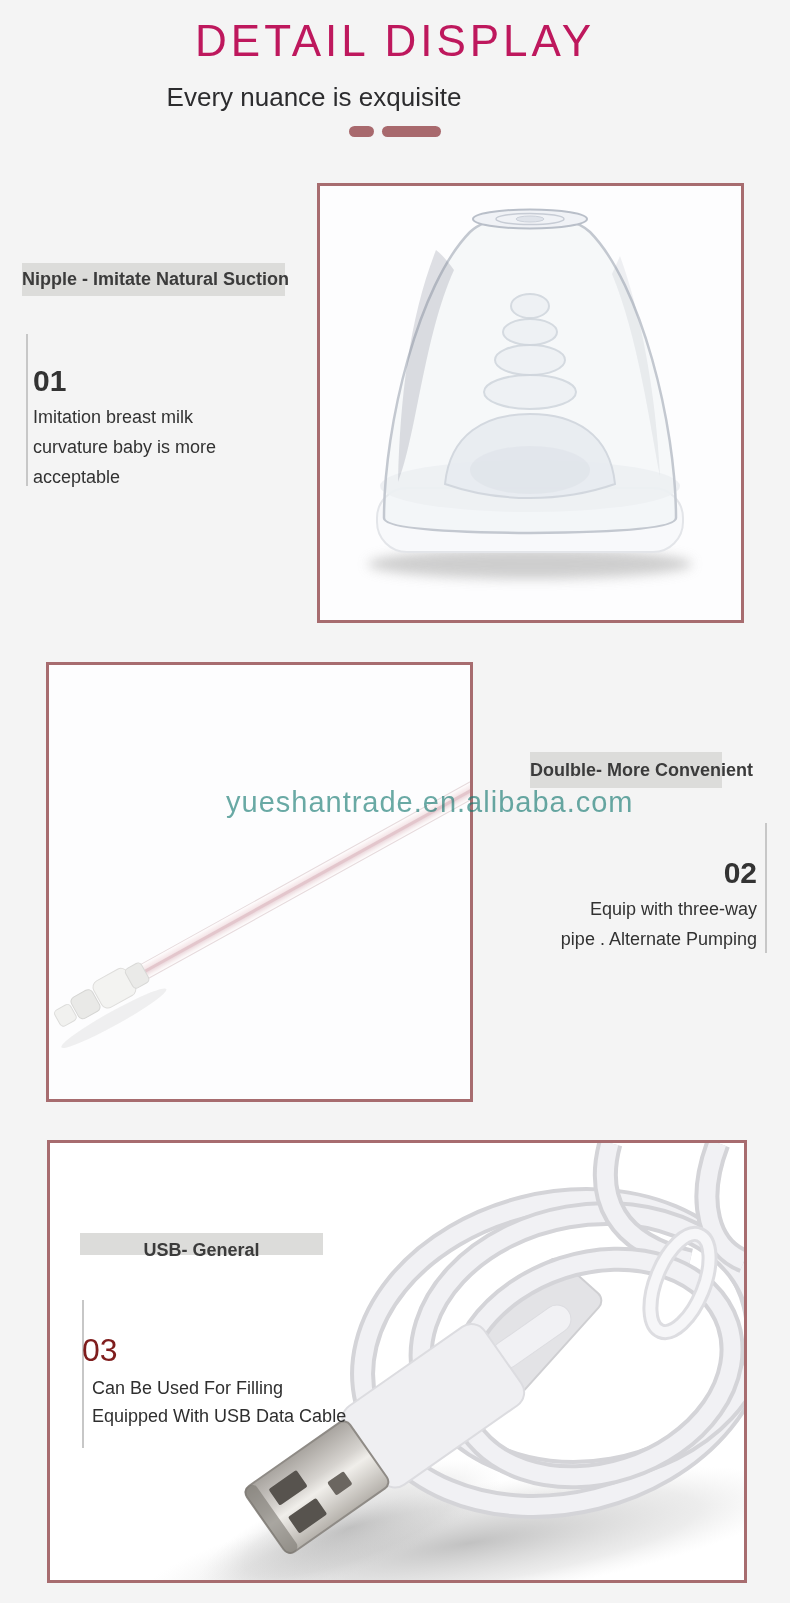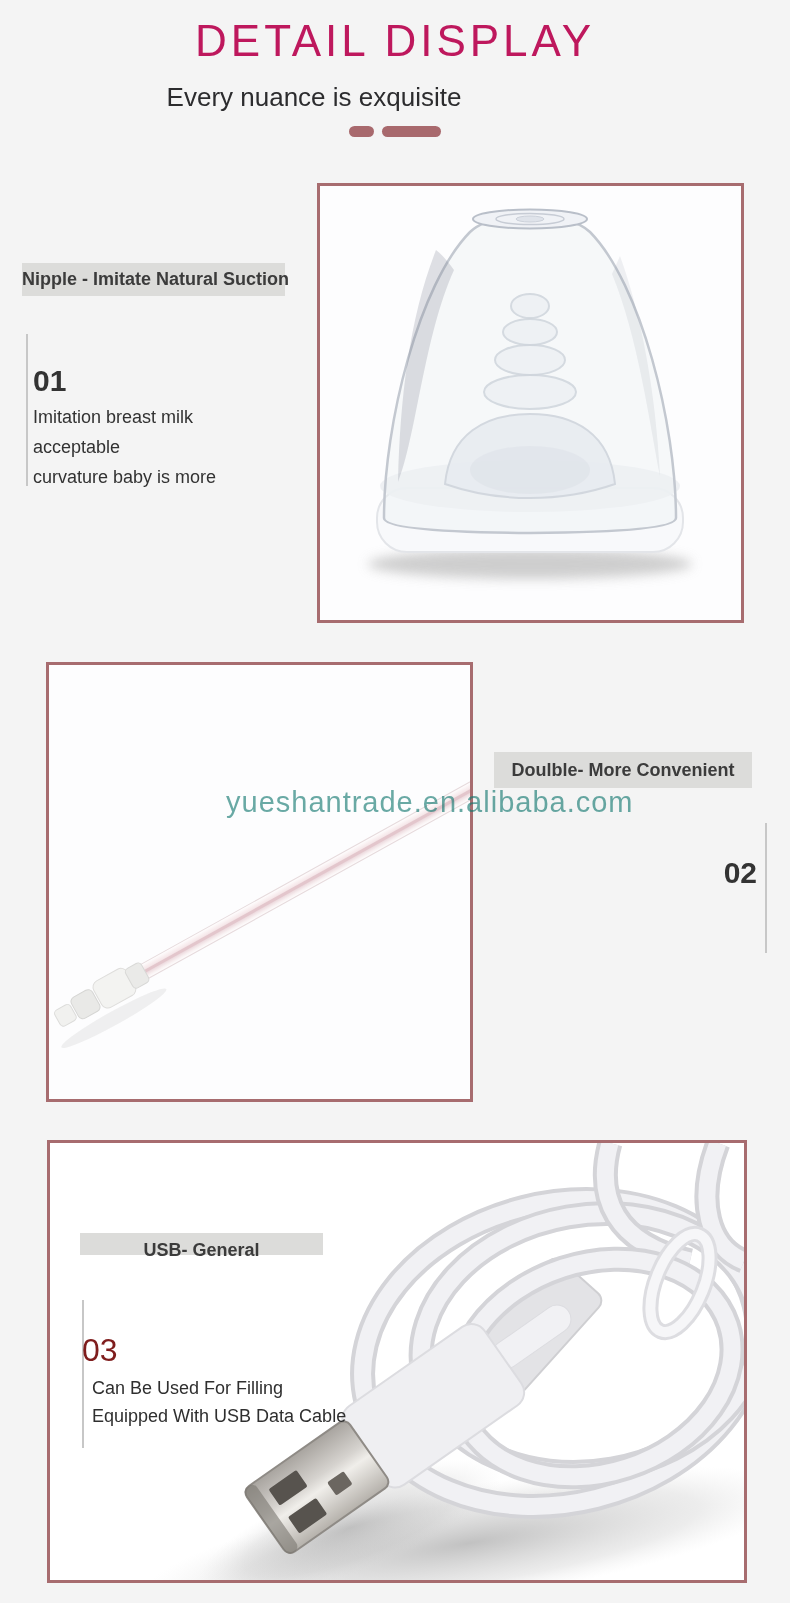--- a/index.html
+++ b/index.html
@@ -30,21 +30,21 @@
   .frame1{left:317px;top:183px;width:421px;height:434px;}
   .label1{left:22px;top:263px;width:263px;height:33px;line-height:33px;}
   .vline1{left:26px;top:334px;height:152px;}
   .num1{left:33px;top:364px;}
   .para1{left:33px;top:402px;}
 
   
   .frame2{left:46px;top:662px;width:421px;height:434px;}
   .watermark{position:absolute;left:226px;top:786px;font-size:29px;letter-spacing:1px;
              color:#0f766e;opacity:.62;z-index:6;white-space:nowrap;}
-  .label2{left:494px;top:752px;width:258px;height:36px;line-height:36px;}
+  .label2{left:530px;top:752px;width:192px;height:36px;line-height:36px;}
   .vline2{left:765px;top:823px;height:130px;}
   .num2{right:33px;top:856px;text-align:center;}
   .para2{right:33px;top:894px;text-align:right;}
 
   
   .frame3{left:47px;top:1140px;width:694px;height:437px;background:#fff;}
   .label3{left:80px;top:1233px;width:243px;height:22px;line-height:35px;}
   .vline3{left:82px;top:1300px;height:148px;}
   .num3{left:82px;top:1332px;font-size:32px;font-weight:400;color:#7f1d1d;}
   .para3{left:92px;top:1374px;line-height:28px;color:#2f2f2f;}
@@ -59,22 +59,22 @@
   <div class="pills">
     <span class="pill pill-s"></span>
     <span class="pill pill-l"></span>
   </div>
 
   <div class="label label1">Nipple - Imitate Natural Suction</div>
   <div class="vline vline1"></div>
   <div class="num num1">01</div>
   <div class="para para1">
     <div>Imitation breast milk</div>
+    <div>curvature baby is more</div>
     <div>acceptable</div>
-    <div>curvature baby is more</div>
   </div>
 
   <div class="frame frame1">
     <svg width="421" height="434" viewBox="0 0 421 434">
       <defs>
         <filter id="blur1" x="-40%" y="-40%" width="180%" height="180%">
             <feGaussianBlur stdDeviation="6"></feGaussianBlur>
           </filter>
       </defs>
       <g>
@@ -124,20 +124,24 @@
           <rect x="26" y="-15" width="38" height="30" rx="7" fill="#f3f3f1" stroke="#dedddb"></rect>
           <rect x="62" y="-11" width="18" height="22" rx="4" fill="#eaeae8" stroke="#d8d8d6"></rect>
         </g>
       </g>
     </svg>
   </div>
   <div class="watermark">yueshantrade.en.alibaba.com</div>
   <div class="label label2">Doulble- More Convenient</div>
   <div class="vline vline2"></div>
   <div class="num num2">02</div>
+  <div class="para para2">
+    <div>Equip with three-way</div>
+    <div>pipe . Alternate Pumping</div>
+  </div>
 
   <div class="frame frame3">
     <svg width="694" height="437" viewBox="0 0 694 437">
       <defs>
         <radialGradient id="shadow3" cx=".5" cy=".5" r=".5">
           <stop offset="0" stop-color="#8f8f8f" stop-opacity=".55"></stop>
           <stop offset=".7" stop-color="#b5b5b5" stop-opacity=".25"></stop>
           <stop offset="1" stop-color="#d9d9d9" stop-opacity="0"></stop>
         </radialGradient>
         <linearGradient id="metal3" x1="0" y1="0" x2="0" y2="1">

